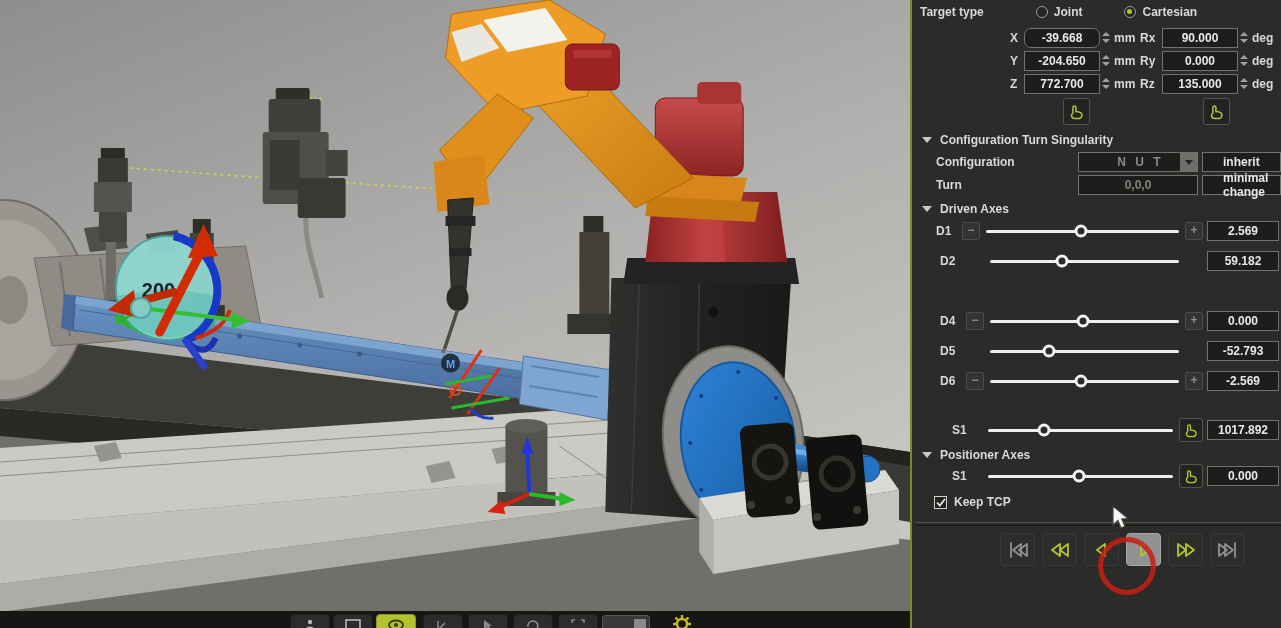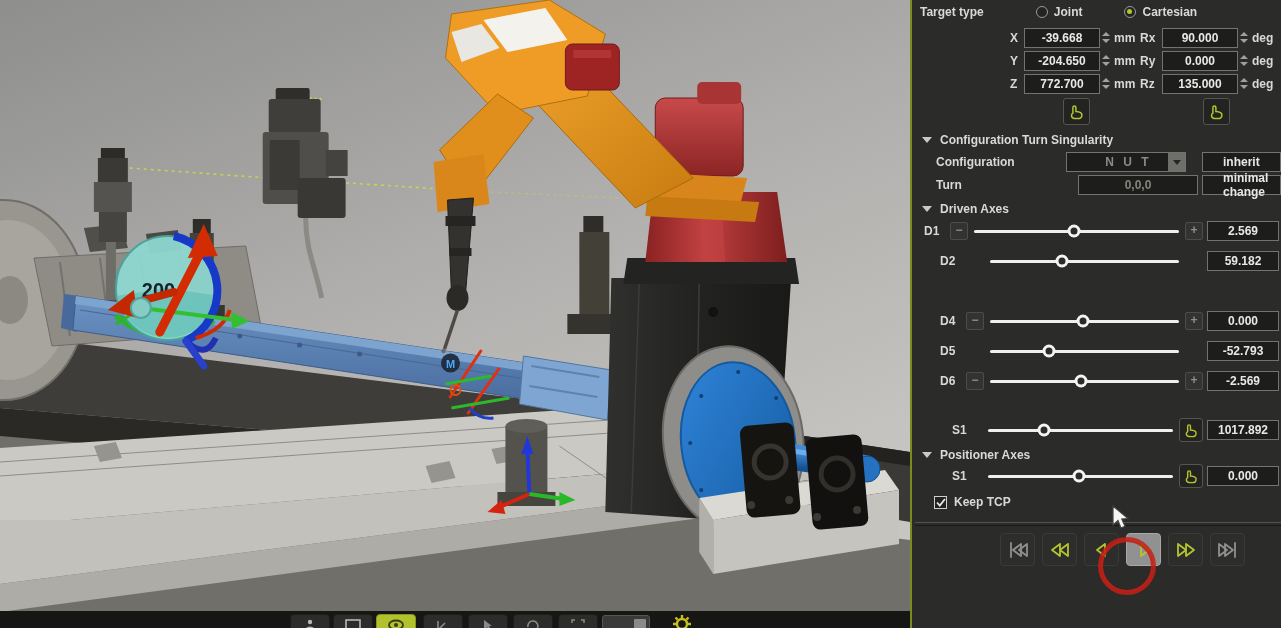--- a/index.html
+++ b/index.html
@@ -396,21 +396,21 @@
       </span>
       <span class="lbl" style="margin-left:6px;">Joint</span>
       <span class="radio" style="margin-left:42px;">
         <span class="dot"></span>
       </span>
       <span class="lbl" style="margin-left:6px;">Cartesian</span>
     </div>
 
     <div class="prow" style="top:27px;height:21px;padding-left:98px;">
       <span class="lbl" style="width:14px;">X</span>
-      <span class="field" style="width:76px;">-39.668</span>
+      <span class="field" style="width:76px;border-radius:7px;">-39.668</span>
       <span class="spin">
           <i class="up"></i>
           <i class="dn"></i>
         </span>
       <span class="lbl" style="width:26px;padding-left:2px;">mm</span>
       <span class="lbl" style="width:22px;">Rx</span>
       <span class="field" style="width:76px;">90.000</span>
       <span class="spin">
           <i class="up"></i>
           <i class="dn"></i>
@@ -462,40 +462,40 @@
         </svg>
       </span>
     </div>
 
     <div class="prow sechdr" style="top:132px;height:16px;">
       <span class="tri"></span>
       <span class="lbl">Configuration Turn Singularity</span>
     </div>
     <div class="prow" style="top:152px;height:20px;">
       <span class="lbl" style="margin-left:24px;">Configuration</span>
-      <span class="combo grayed field" style="position:absolute;left:154px;width:120px;">
+      <span class="combo grayed field" style="position:absolute;left:166px;width:120px;">
         <span class="dim" style="letter-spacing:3px;">N U T</span>
         <span class="chev">
             <i></i>
           </span>
       </span>
       <span class="field left" style="position:absolute;left:290px;right:0;">inherit</span>
     </div>
     <div class="prow" style="top:175px;height:20px;">
       <span class="lbl" style="margin-left:24px;">Turn</span>
       <span class="field" style="position:absolute;left:166px;width:120px;color:#85857f;">0,0,0</span>
       <span class="field left" style="position:absolute;left:290px;right:0;">minimal change</span>
     </div>
 
     <div class="prow sechdr" style="top:201px;height:16px;">
       <span class="tri"></span>
       <span class="lbl">Driven Axes</span>
     </div>
 
-    <div class="prow" style="top:220px;height:22px;padding-left:12px;">
+    <div class="prow" style="top:220px;height:22px;padding-left:24px;">
       <span class="lbl" style="width:26px;">D1</span>
       <span class="jog">−</span>
       <span class="track">
           <span class="knob" style="left: 49%;"></span>
         </span>
       <span class="jog">+</span>
       <span class="field val" style="margin-left:4px;">2.569</span>
     </div>
     <div class="prow" style="top:250px;height:22px;padding-left:28px;">
       <span class="lbl" style="width:26px;">D2</span>

